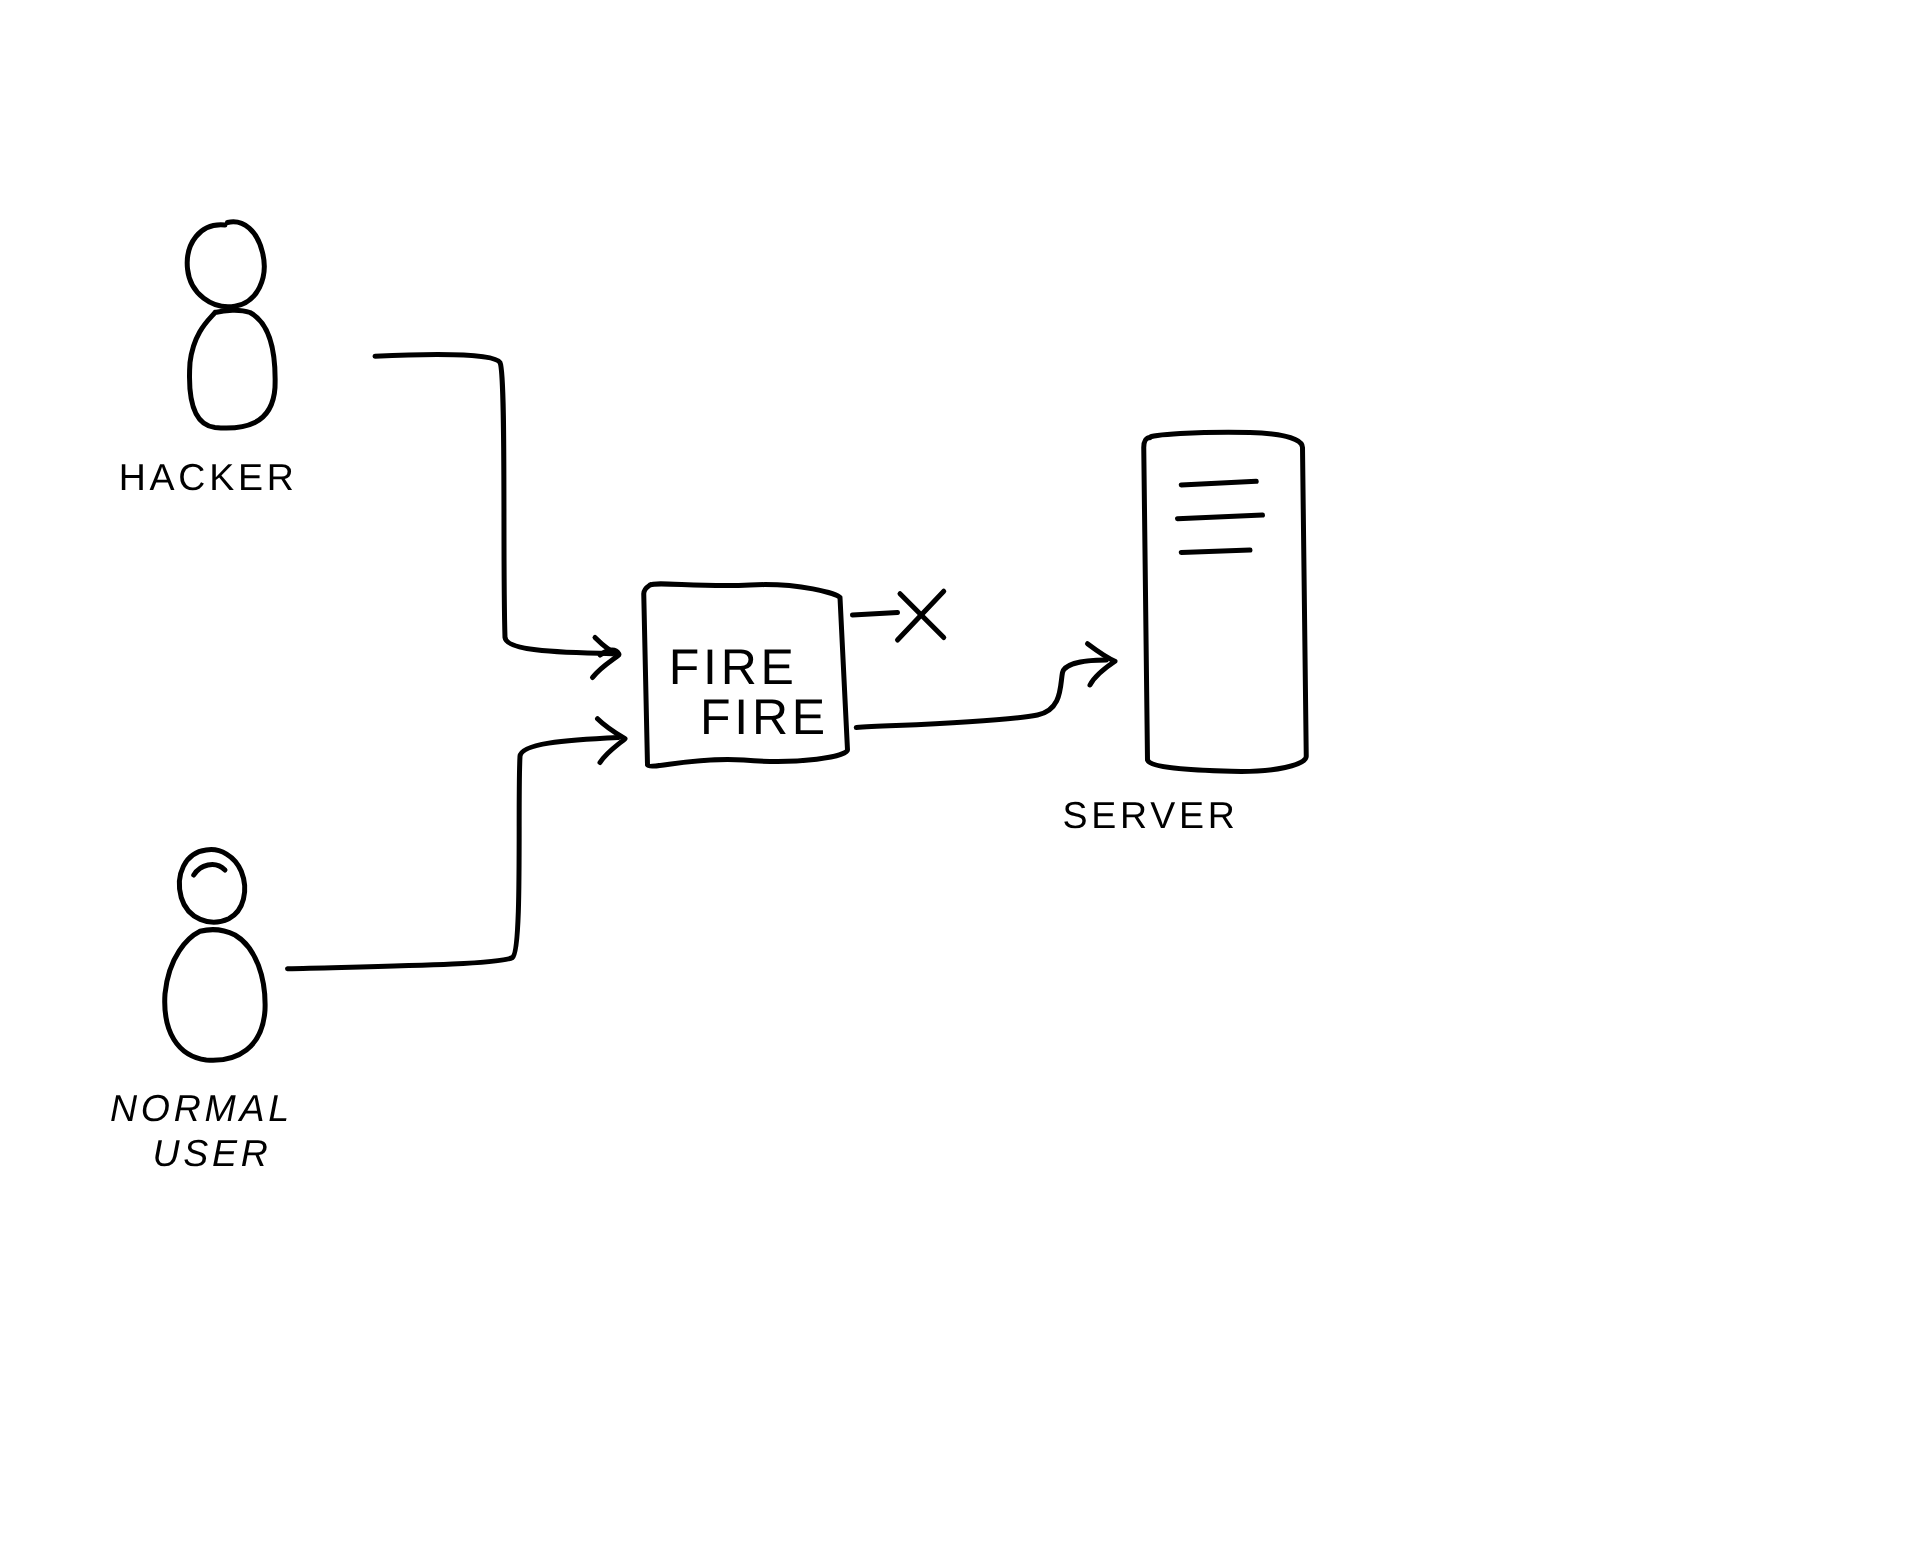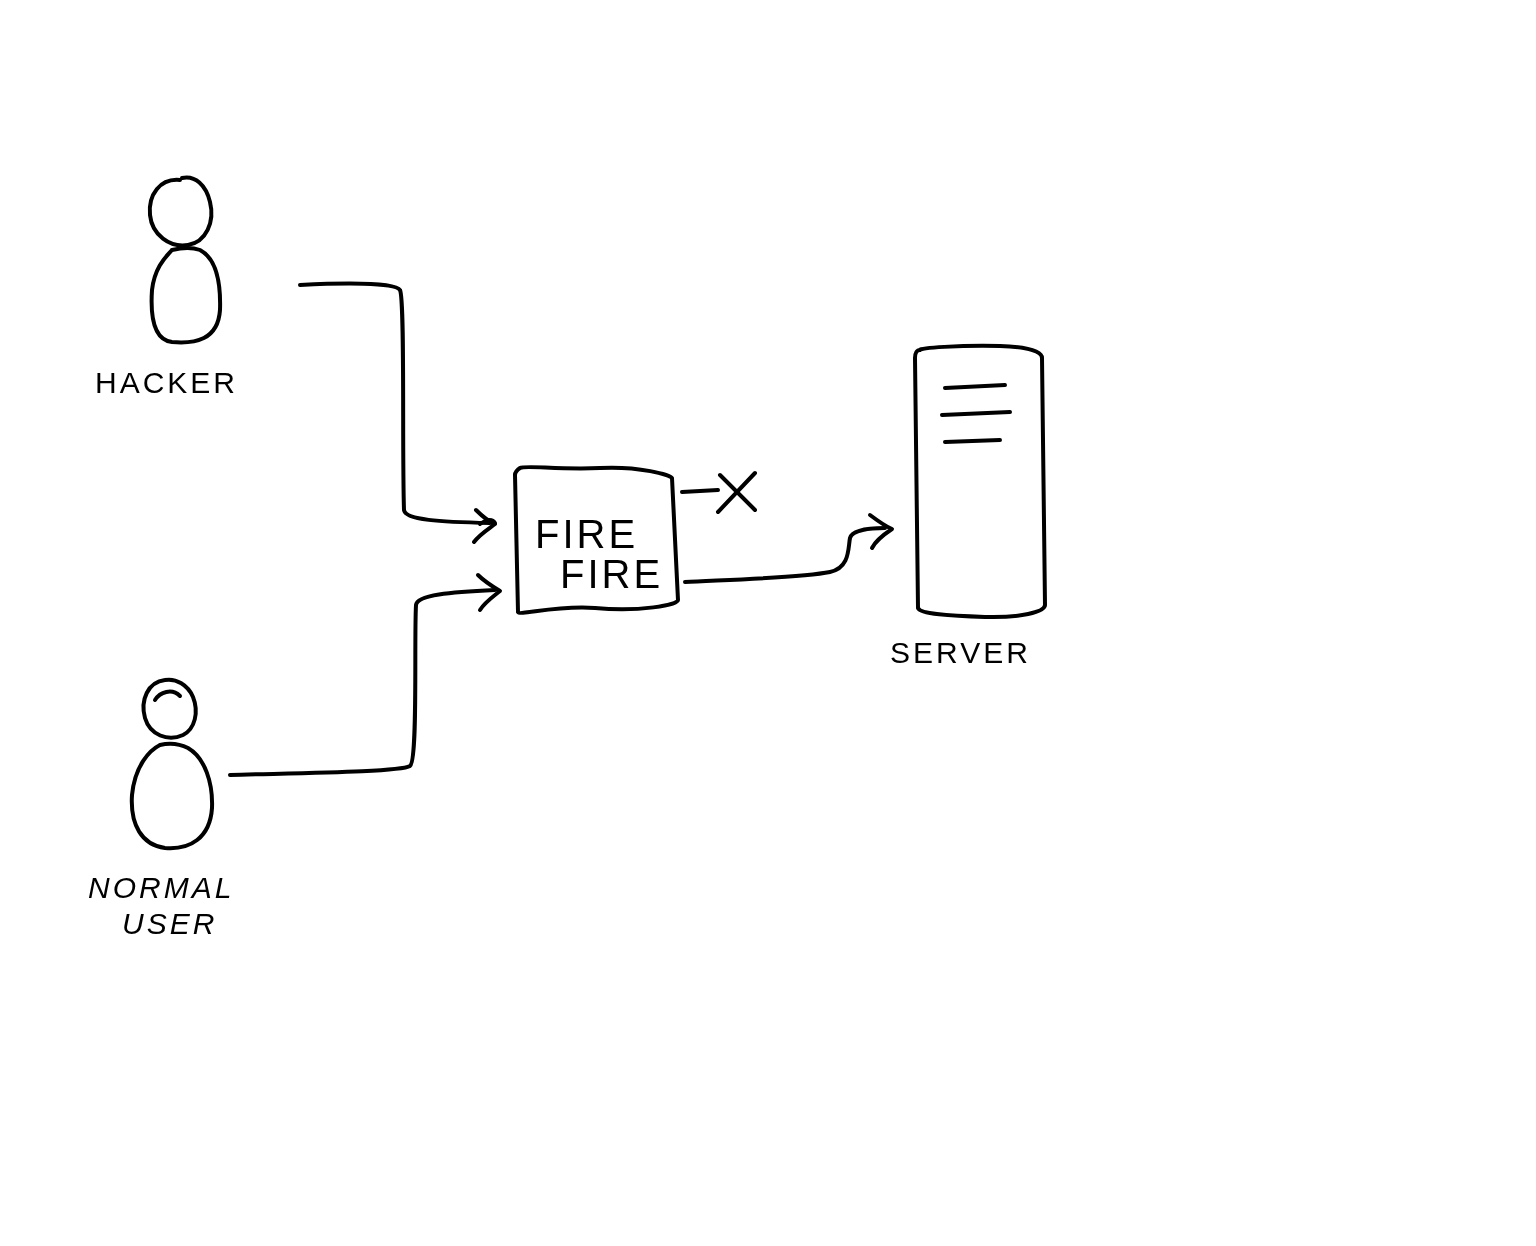--- a/index.html
+++ b/index.html
@@ -84,13 +84,13 @@
 </svg>
 
 <div class="label" style="left:95px; top:365px;">HACKER</div>
 
 <div class="label" style="left:88px; top:870px;font-style:italic;">NORMAL
    USER</div>
 
 <div class="label label-small" style="left:535px; top:510px;">FIRE</div>
 <div class="label label-small" style="left:560px; top:550px;">FIRE</div>
 
-<div class="label" style="left:890px; top:635px;">SERVER</div>
+<div class="label" style="left:850px; top:635px;">SERVER</div>
 
 </body></html>

